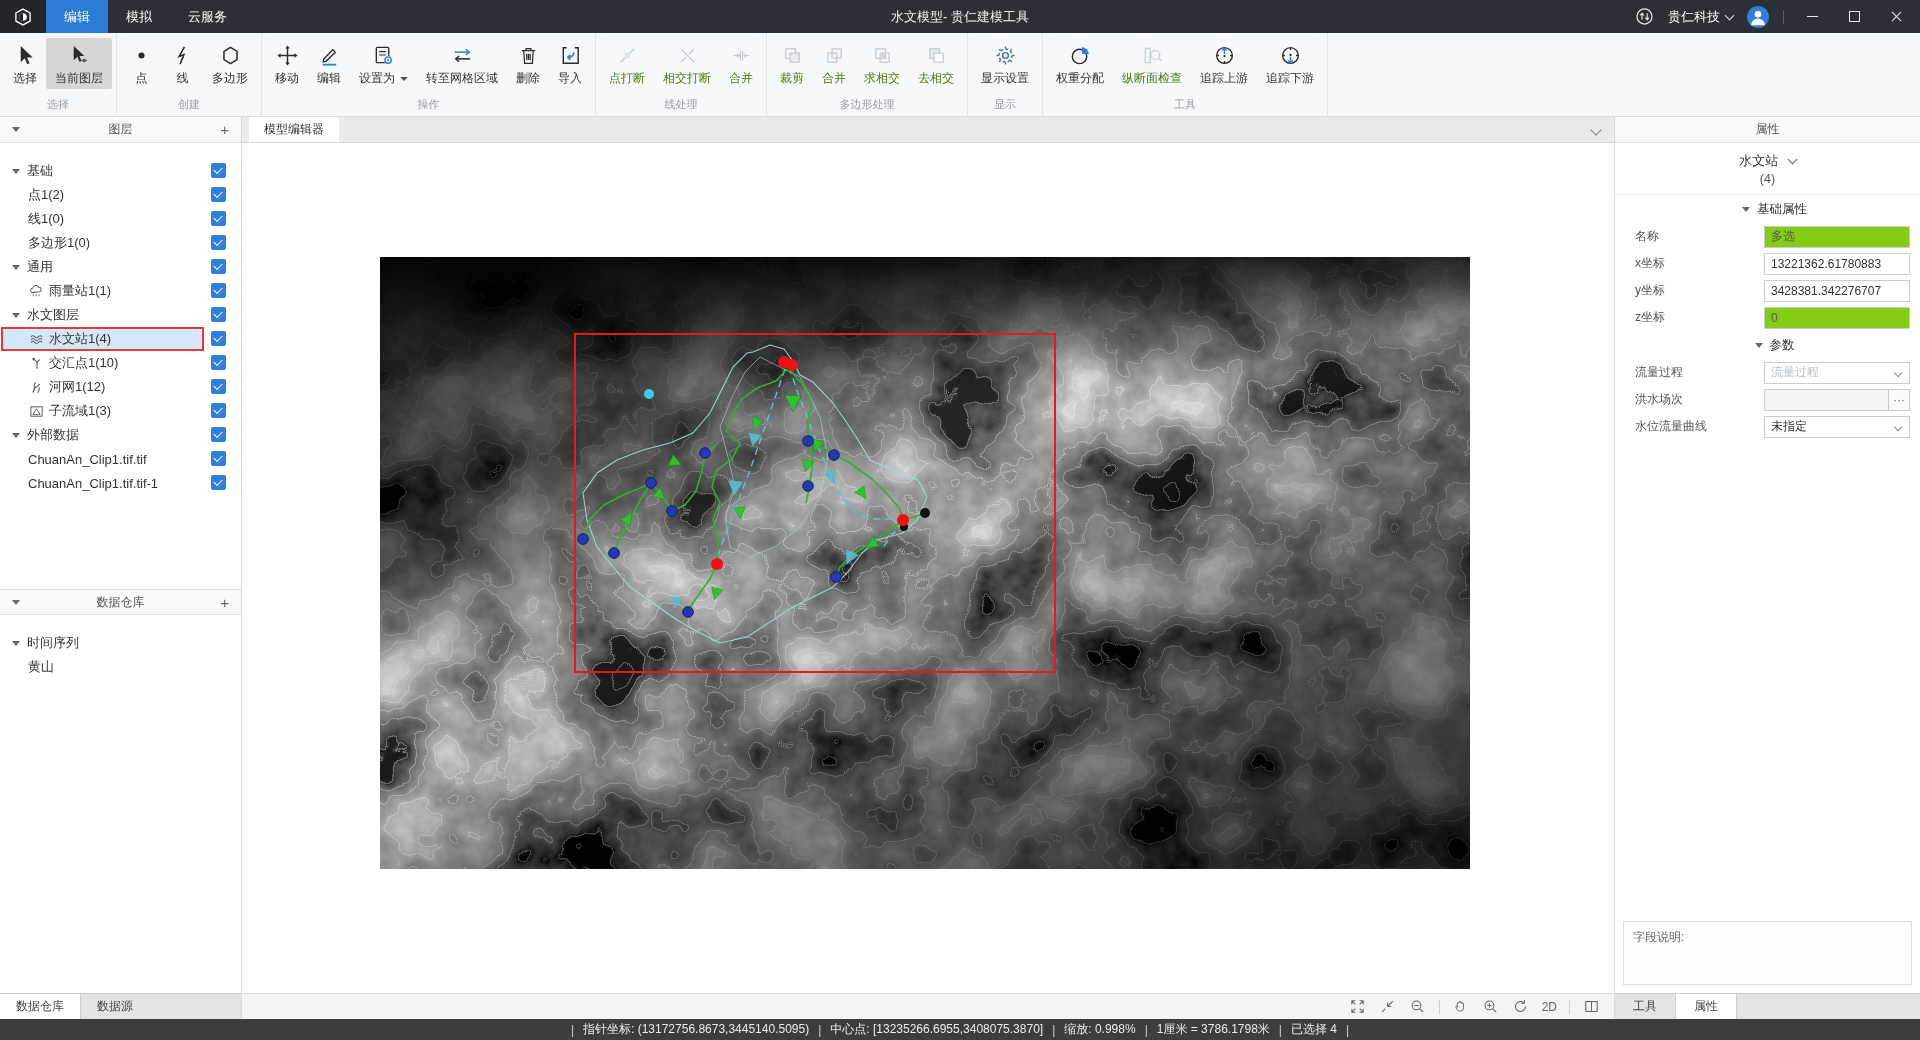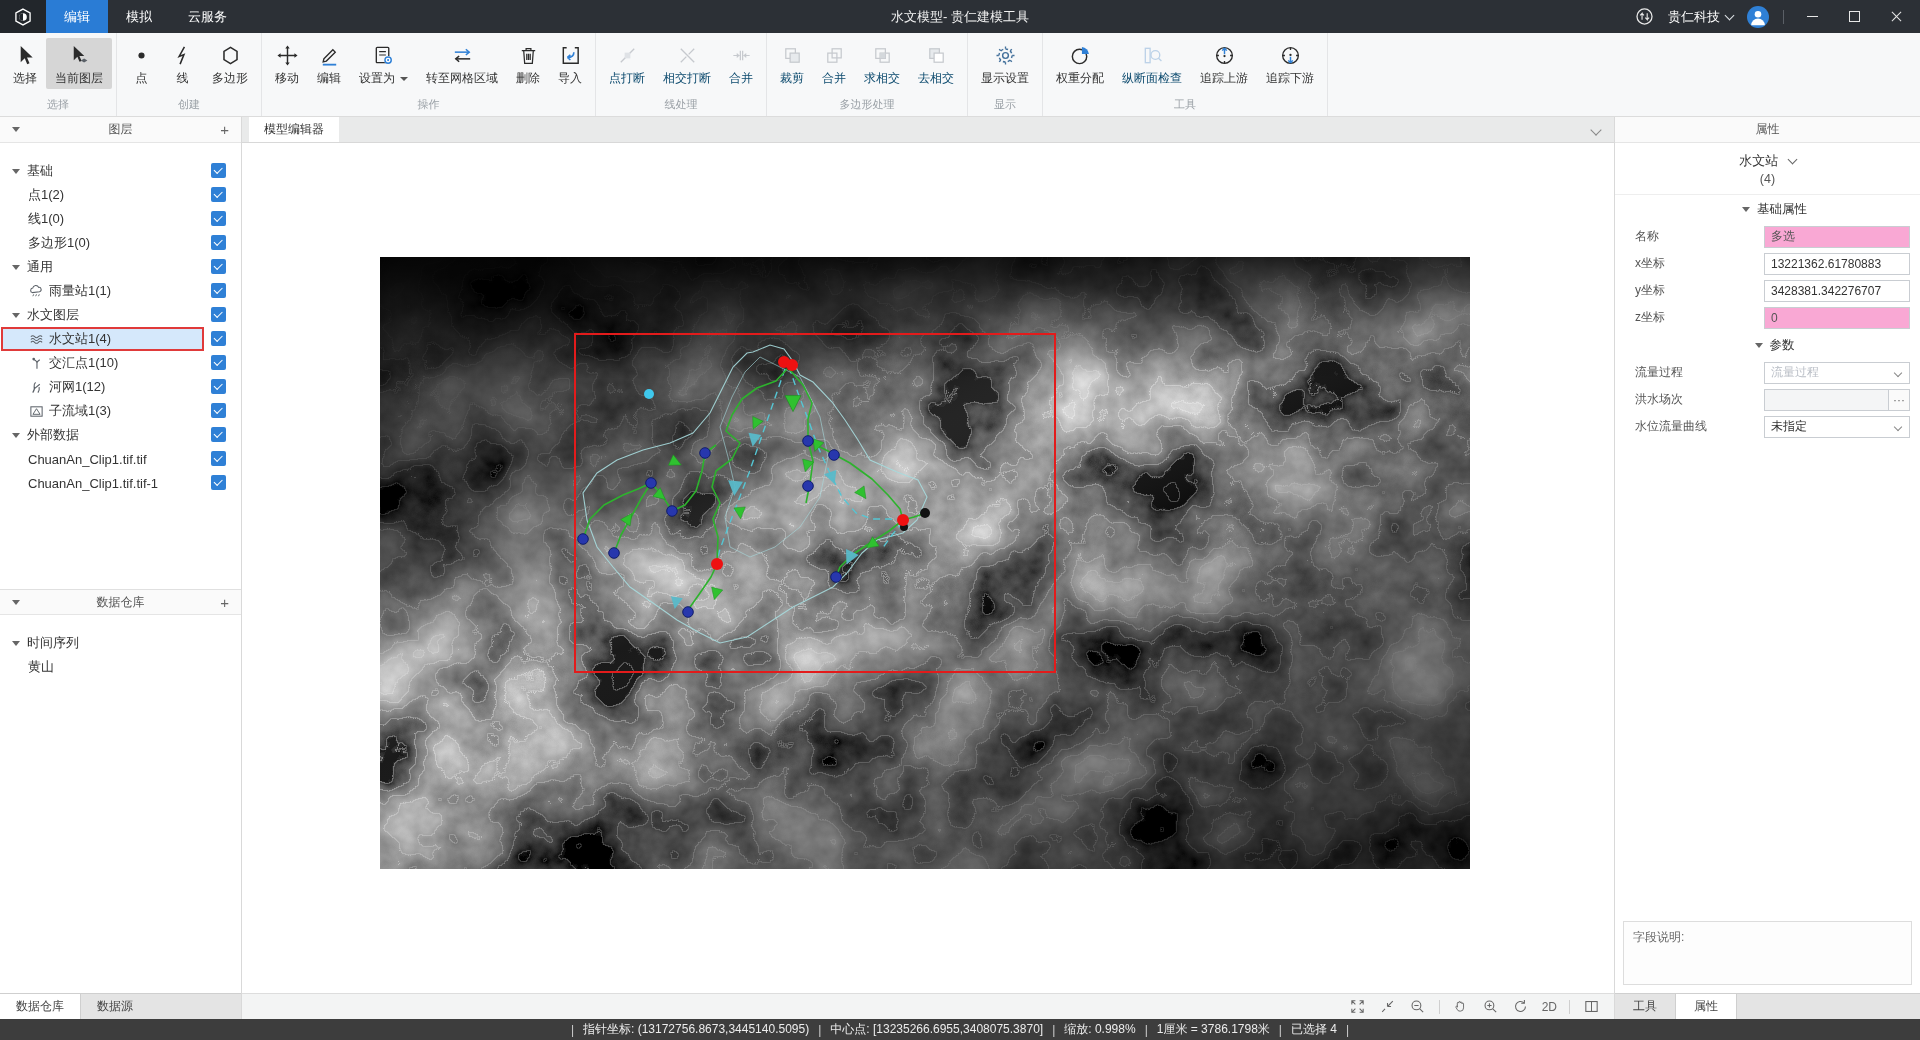--- a/index.html
+++ b/index.html
@@ -35,21 +35,21 @@
   .rib-group { display:flex; flex-direction:column; justify-content:space-between;
     padding:5px 4px 0; border-right:1px solid #e4e5e7; }
   .rib-row { display:flex; align-items:flex-start; }
   .rib-item { display:flex; flex-direction:column; align-items:center; gap:2px;
     padding:4px 9px 2px; border-radius:2px; cursor:pointer; }
   .rib-item.active { background:#d6d6d6; }
   .rib-item.disabled { cursor:default; }
   .rib-icon { height:26px; display:flex; align-items:center; justify-content:center; }
   .rib-icon svg { width:23px; height:23px; }
   .rib-label { font-size:12px; color:#333; white-space:nowrap; display:flex; align-items:center; gap:3px; }
-  .rib-item.disabled .rib-label { color:#0c4a6e; }
+  .rib-item.disabled .rib-label { color:#4d7c0f; }
   .caret { width:0; height:0; border-left:4px solid transparent; border-right:4px solid transparent;
     border-top:4px solid #555; display:inline-block; margin-left:2px; }
   .rib-group-label { text-align:center; font-size:11px; color:#9aa0a6; padding:2px 0 4px; }
 
   
   .workspace { display:flex; height:902px; }
 
   
   .sidebar { width:242px; border-right:1px solid #d9d9d9; display:flex; flex-direction:column; background:#fff;gap:12px; }
   .panel-header { height:26px; flex:none; background:#fafafa; border-bottom:1px solid #e5e5e5;
@@ -118,21 +118,21 @@
     border-bottom:1.5px solid #666; transform:rotate(45deg); margin-left:7px; margin-bottom:2px; }
   .props-count { text-align:center; font-size:12.5px; color:#555; padding-bottom:8px;
     border-bottom:1px solid #eee; flex:none; }
   .prop-sec { height:28px; display:flex; align-items:center; gap:7px; padding-left:14px;
     font-size:12.5px; color:#333; cursor:pointer;justify-content:center; }
   .prop-row { display:flex; align-items:center; height:27px; padding:0 10px 0 20px; }
   .prop-label { font-size:12px; color:#555; }
   .prop-ctrl { margin-left:auto; width:146px; height:22px; font-size:12px; display:flex; align-items:center; }
   .ctrl-box { width:100%; height:100%; border:1px solid #c9cdd2; display:flex; align-items:center;
     padding:0 6px; color:#333; background:#fff; }
-  .ctrl-box.readonly { background:#f9a8d4; color:#555; }
+  .ctrl-box.readonly { background:#84cc16; color:#555; }
   .ctrl-select { position:relative; cursor:pointer; }
   .ctrl-select .chev-g { position:absolute; right:8px; top:7px; width:6px; height:6px;
     border-right:1.4px solid #888; border-bottom:1.4px solid #888; transform:rotate(45deg); }
   .ctrl-select.placeholder { color:#b9bec6; }
   .ctrl-ellipsis { display:flex; width:100%; height:100%; }
   .ctrl-ellipsis .e-input { flex:1; background:#f4f5f6; border:1px solid #c9cdd2; border-right:none; }
   .ctrl-ellipsis .e-btn { width:22px; border:1px solid #c9cdd2; background:#fafafa; color:#666;
     display:flex; align-items:center; justify-content:center; font-size:12px; cursor:pointer; }
   .props-spacer { flex:1; }
   .field-note { flex:none; height:64px; margin:6px 8px 8px; border:1px solid #ddd; background:#fdfdfd;

